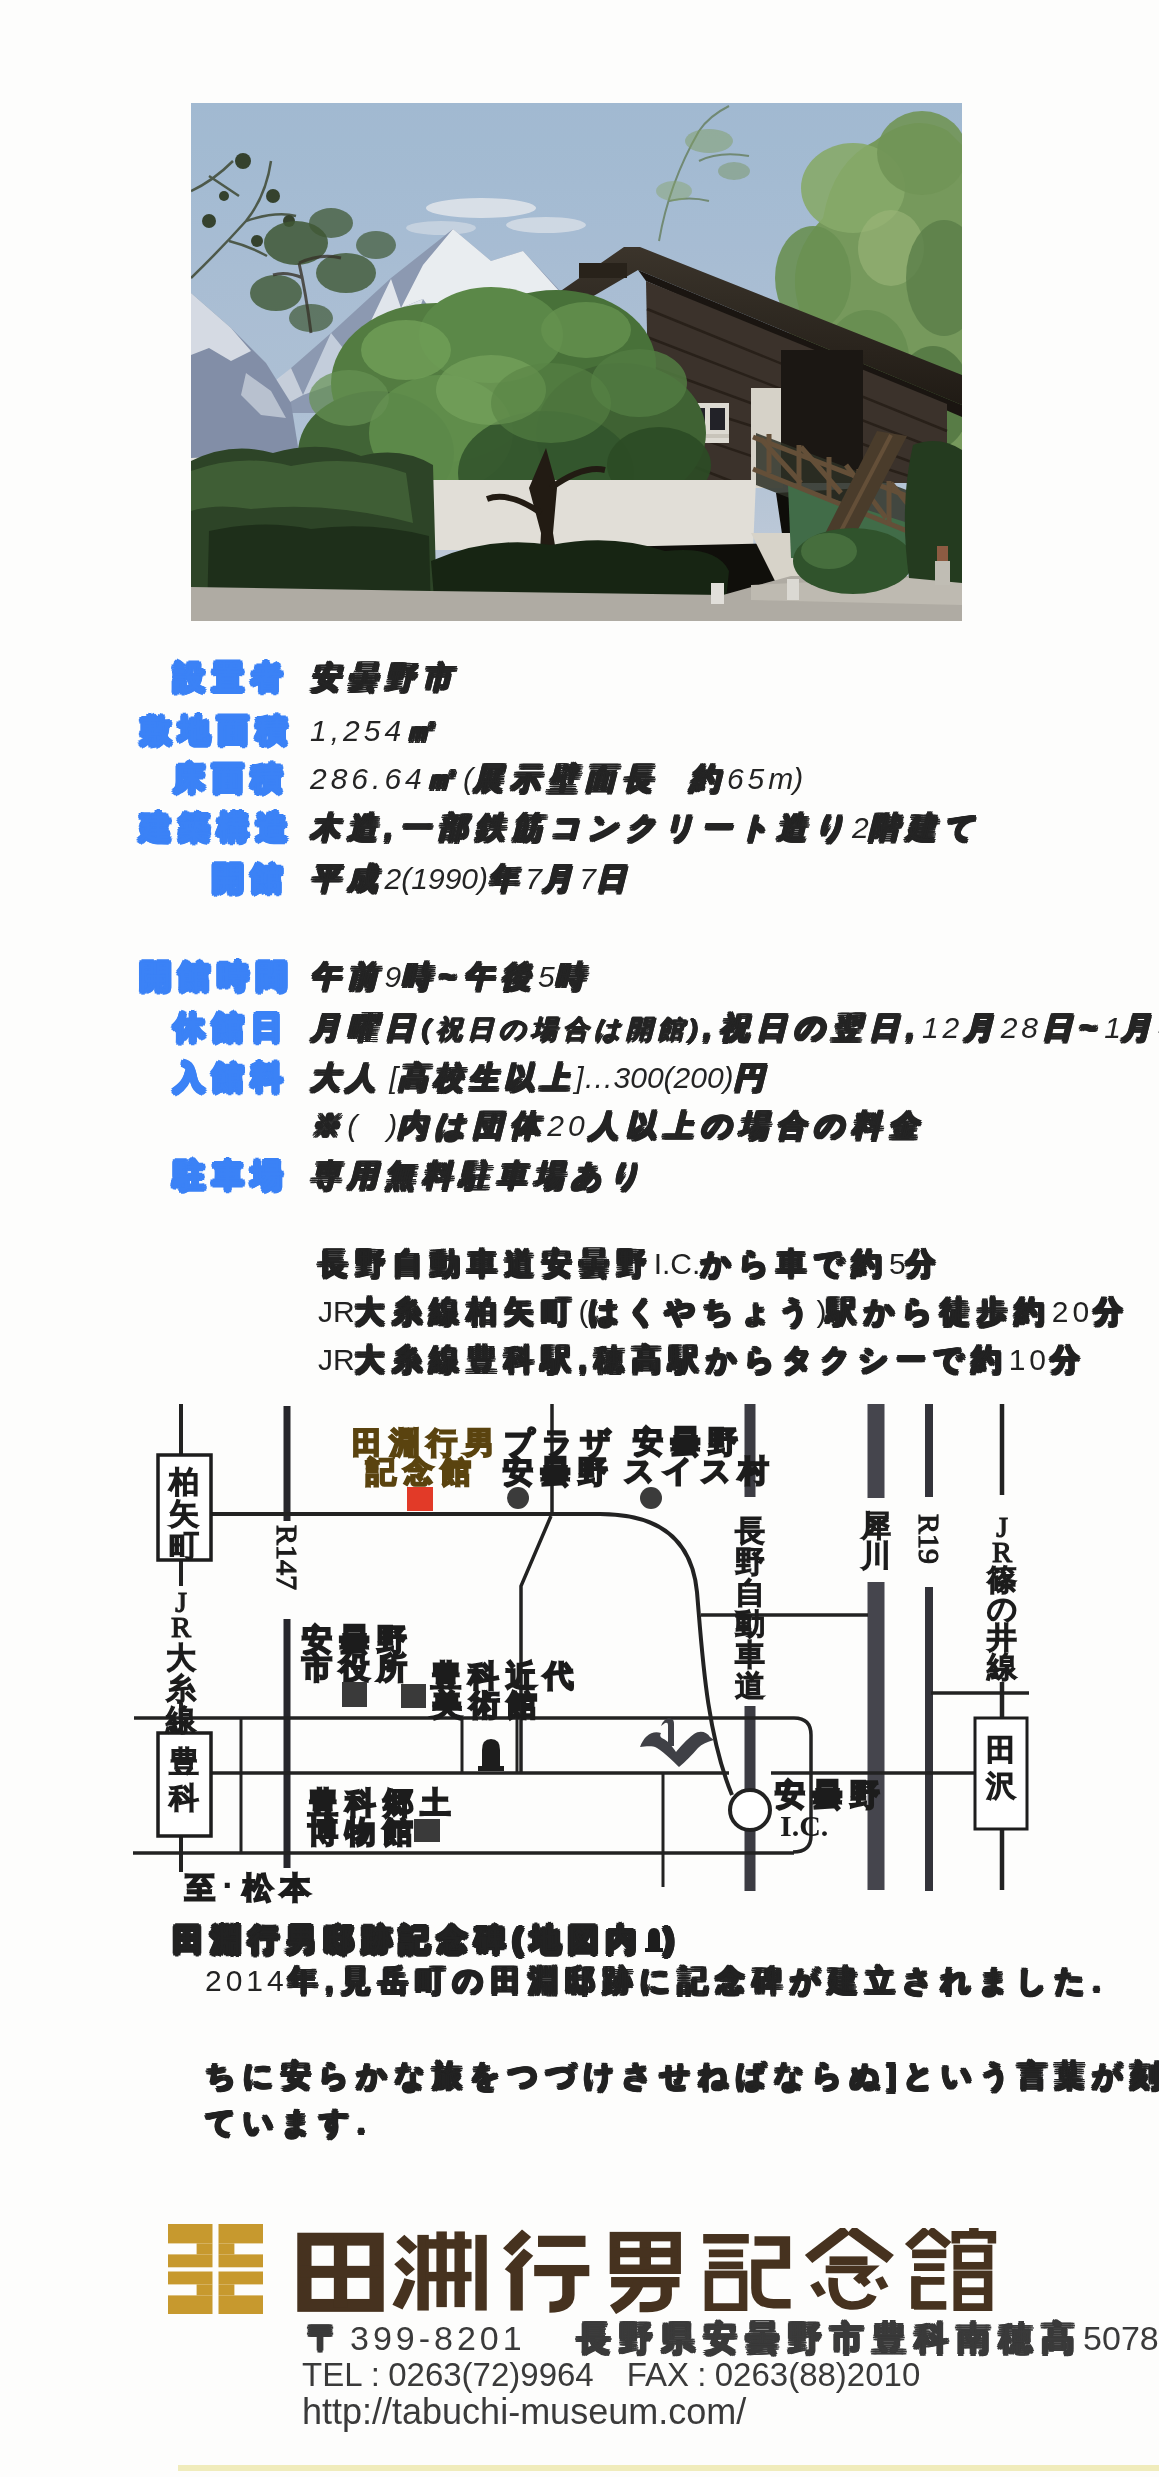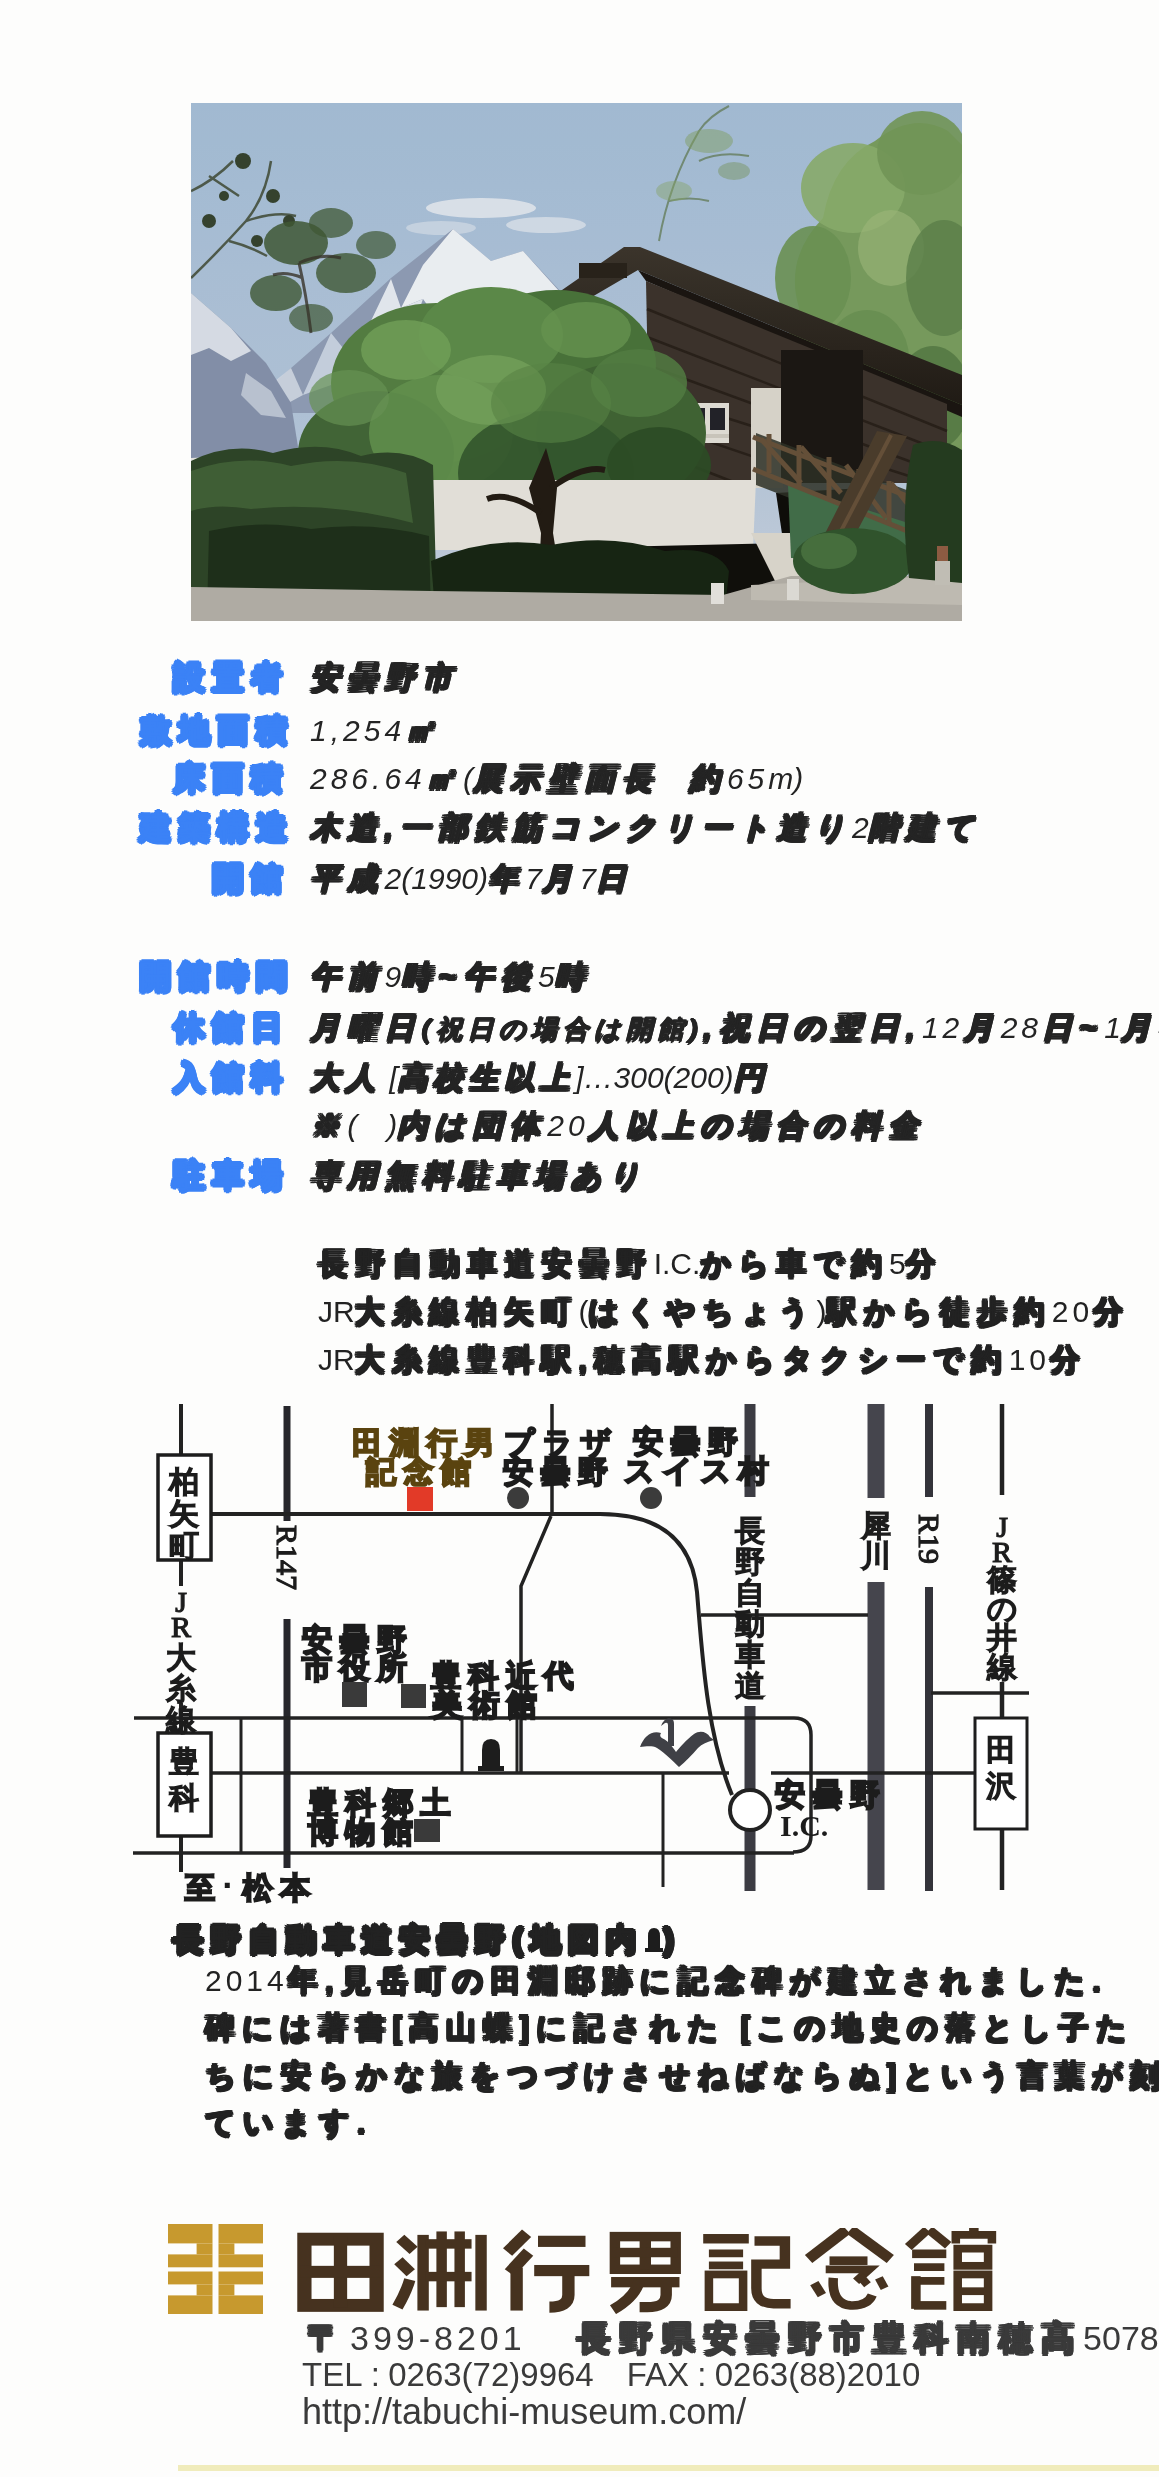--- a/index.html
+++ b/index.html
@@ -375,27 +375,27 @@
 <path d="M668 1746 L668 1725 Q668 1722 665 1723 L661 1726 Q665 1716 672 1719 Q674 1720 674 1724 L674 1746 Z"></path>
 </g>
 
 <text class="mt" x="775" y="1805">安曇野</text>
 <text x="780" y="1836" font-family="Liberation Serif,serif" font-weight="bold" font-size="30" fill="#1c1c1c">I.C.</text>
 
 <text class="mt" x="185" y="1898">至<tspan dx="2" dy="-6" font-size="20">·</tspan><tspan dx="4" dy="6">松本</tspan></text>
 </svg>
 </div>
 
-<div class="row" style="top:1920px;left:173px;"><span class="jb" style="font-size:30px;">長野自動車道安曇野(地図内</span><svg width="20" height="28" viewBox="0 0 20 28" style="vertical-align:-3px;">
+<div class="row" style="top:1920px;left:173px;"><span class="jb" style="font-size:30px;">田淵行男邸跡記念碑(地図内</span><svg width="20" height="28" viewBox="0 0 20 28" style="vertical-align:-3px;">
       <path d="M4 24 L4 11 Q4 3 10 3 Q16 3 16 11 L16 24 Z" fill="#1d1d1d"></path>
       <rect x="1" y="23" width="18" height="4" fill="#1d1d1d"></rect>
     </svg><span class="jb" style="font-size:30px;">)</span></div>
 
 <div class="row" style="top:1957px;left:205px;line-height:47.4px;"><span><span class="d">2014</span><span class="j">年,見岳町の田淵邸跡に記念碑が建立されました.</span><br>
-<span class="j">碑には著書[高山蝶]に記された [この地史の落とし子た</span><br>
+<br>
 <span class="j">ちに安らかな旅をつづけさせねばならぬ]という言葉が刻まれ</span><br>
 <span class="j">ています.</span></span></div>
 
 <div class="abs" style="left:168px;top:2224px;">
 <svg width="95" height="90" viewBox="0 0 95 90" xmlns="http://www.w3.org/2000/svg">
 <g fill="#c7992e">
 <rect x="0" y="0" width="44.5" height="19.4"></rect>
 <rect x="28.6" y="19.4" width="15.9" height="11"></rect>
 <rect x="0" y="30.4" width="44.5" height="12.9"></rect>
 <rect x="50.5" y="0" width="44.5" height="19.4"></rect>

